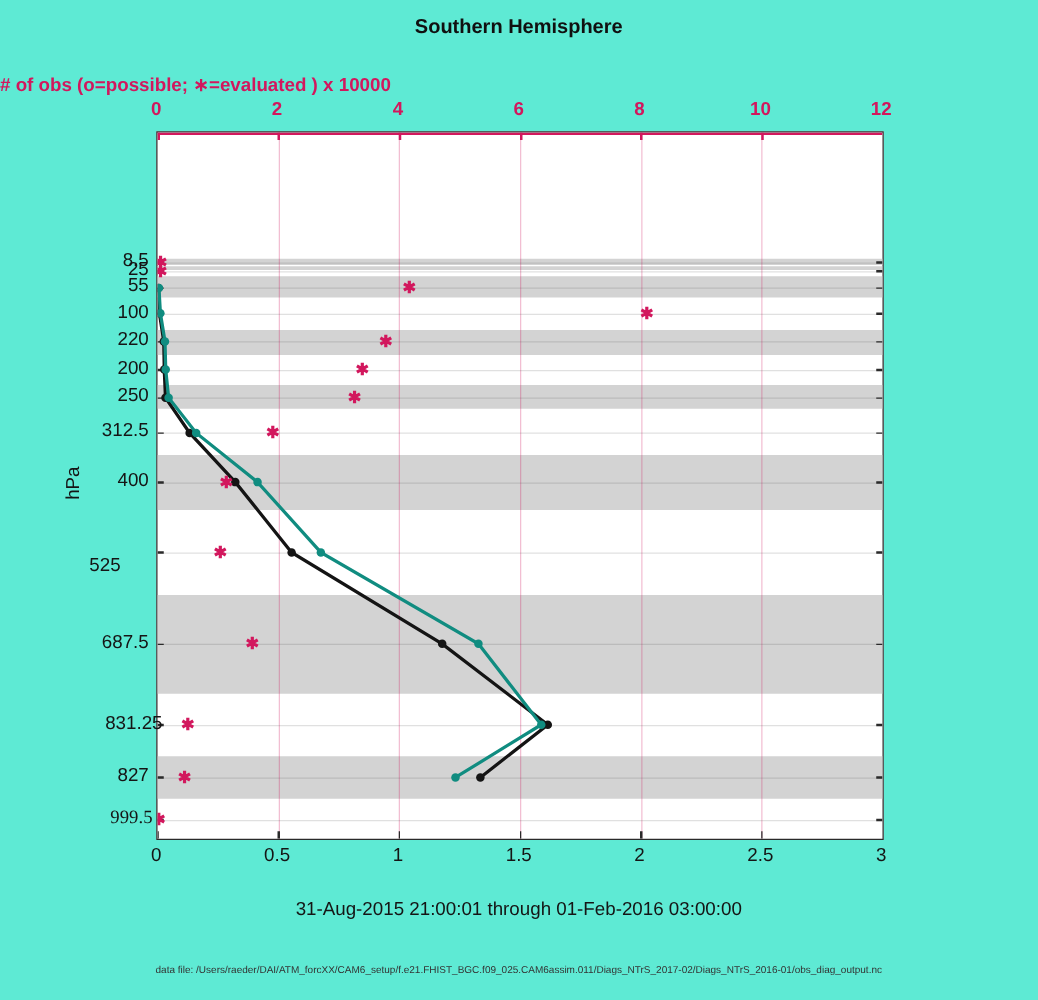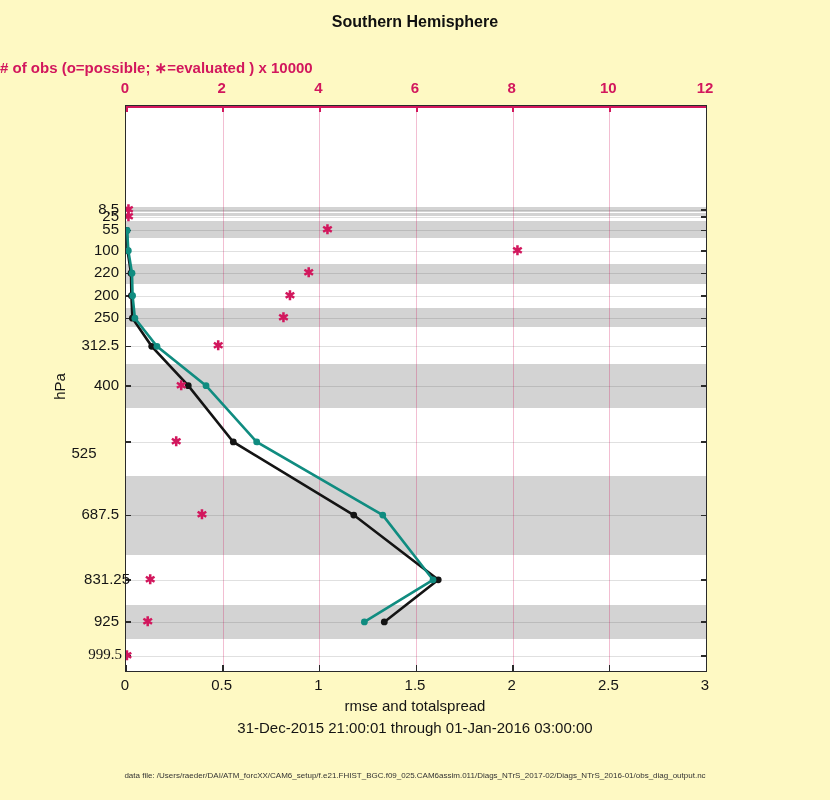--- a/index.html
+++ b/index.html
@@ -1,16 +1,16 @@
 <!DOCTYPE html>
 <html><head>
 <meta charset="utf-8">
 <style>
   html,body{margin:0;padding:0;background:#ffffff;}
-  .fig{position:relative;width:830px;height:800px;background:#fef9c3;
+  .fig{position:relative;width:830px;height:800px;background:#5eead4;
        font-family:"Liberation Sans",sans-serif;overflow:hidden;}
   .t1,.t2{position:absolute;left:0;width:830px;text-align:center;
        font-weight:bold;font-size:16px;color:#101010;line-height:20px;}
   .t1{top:12px;} .t2{top:34px;}
   .obs-title{position:absolute;left:0;top:59px;width:830px;text-align:left;
        font-weight:bold;font-size:15px;color:#d2175d;}
   .ttick{position:absolute;width:60px;text-align:center;top:79px;
        font-weight:bold;font-size:15px;color:#d2175d;}
   .ytick{position:absolute;width:70px;text-align:right;font-size:15px;color:#151515;}
   .xtick{position:absolute;width:64px;text-align:center;top:676px;font-size:15px;color:#151515;}
@@ -196,29 +196,28 @@
       <div class="ytick" style="left: 49px; top: 220.43px;">55</div>
       <div class="ytick" style="left: 49px; top: 240.682px;">100</div>
       <div class="ytick" style="left: 49px; top: 263.185px;">220</div>
       <div class="ytick" style="left: 49px; top: 285.687px;">200</div>
       <div class="ytick" style="left: 49px; top: 308.19px;">250</div>
       <div class="ytick" style="left: 49px; top: 336.318px;">312.5</div>
       <div class="ytick" style="left: 49px; top: 375.697px;">400</div>
       <div class="ytick" style="left: 49px; top: 444px; text-align: center;">525</div>
       <div class="ytick" style="left: 49px; top: 505.087px;">687.5</div>
       <div class="ytick" style="left: 60px; top: 569.782px;">831.25</div>
-      <div class="ytick" style="left: 49px; top: 611.974px;">925</div>
+      <div class="ytick" style="left: 49px; top: 611.974px;">827</div>
       <div class="ytick" style="left: 52px; top: 645.503px; font-family: Liberation Serif, serif;">999.5</div>
     </div>
   <div id="xticks">
       <div class="xtick" style="left: 93px;">0</div>
       <div class="xtick" style="left: 189.667px;">0.5</div>
       <div class="xtick" style="left: 286.333px;">1</div>
       <div class="xtick" style="left: 383px;">1.5</div>
       <div class="xtick" style="left: 479.667px;">2</div>
       <div class="xtick" style="left: 576.333px;">2.5</div>
       <div class="xtick" style="left: 673px;">3</div>
     </div>
 
-  <div class="xlabel">rmse and totalspread</div>
-  <div class="subtitle">31-Dec-2015 21:00:01 through 01-Jan-2016 03:00:00</div>
+  <div class="subtitle">31-Aug-2015 21:00:01 through 01-Feb-2016 03:00:00</div>
   <div class="footer">data file: /Users/raeder/DAI/ATM_forcXX/CAM6_setup/f.e21.FHIST_BGC.f09_025.CAM6assim.011/Diags_NTrS_2017-02/Diags_NTrS_2016-01/obs_diag_output.nc</div>
 </div>
 
 </body></html>

